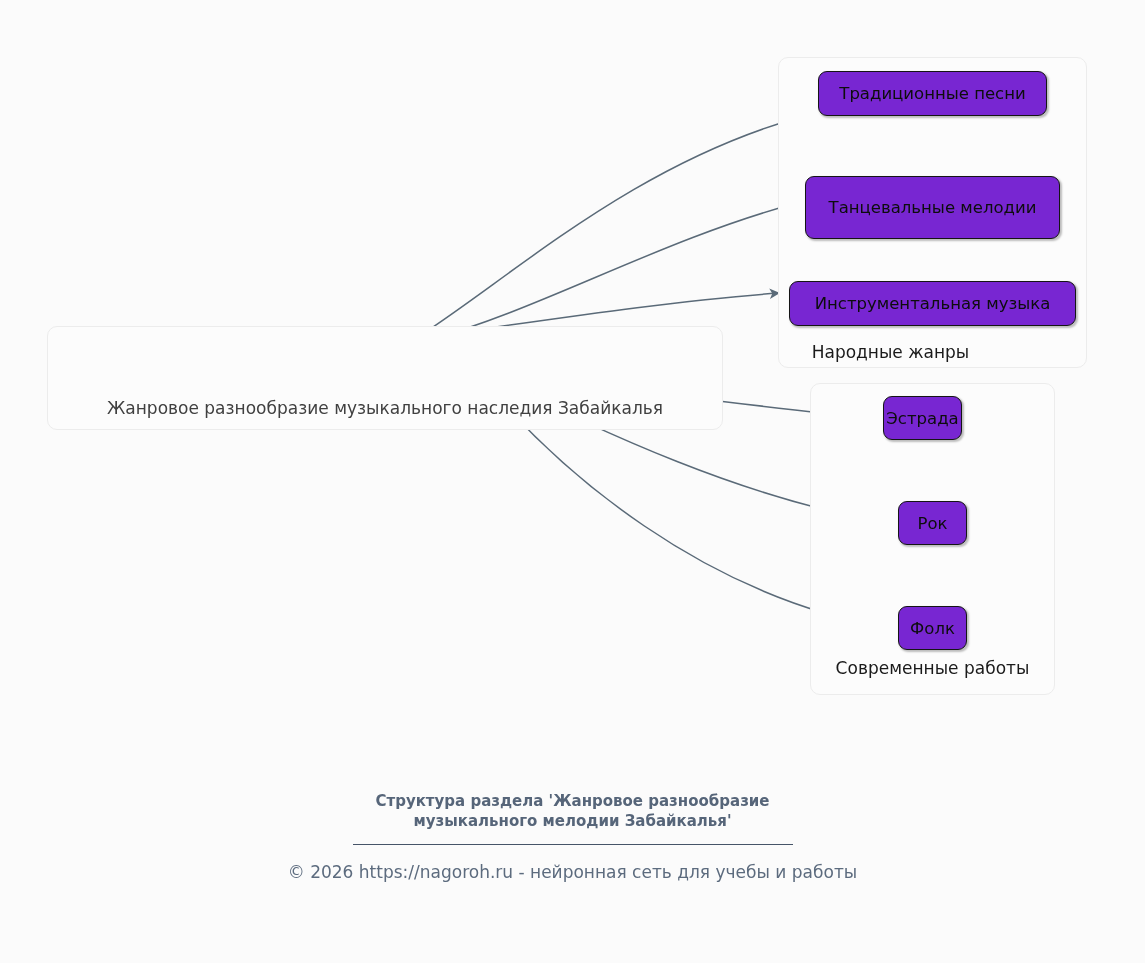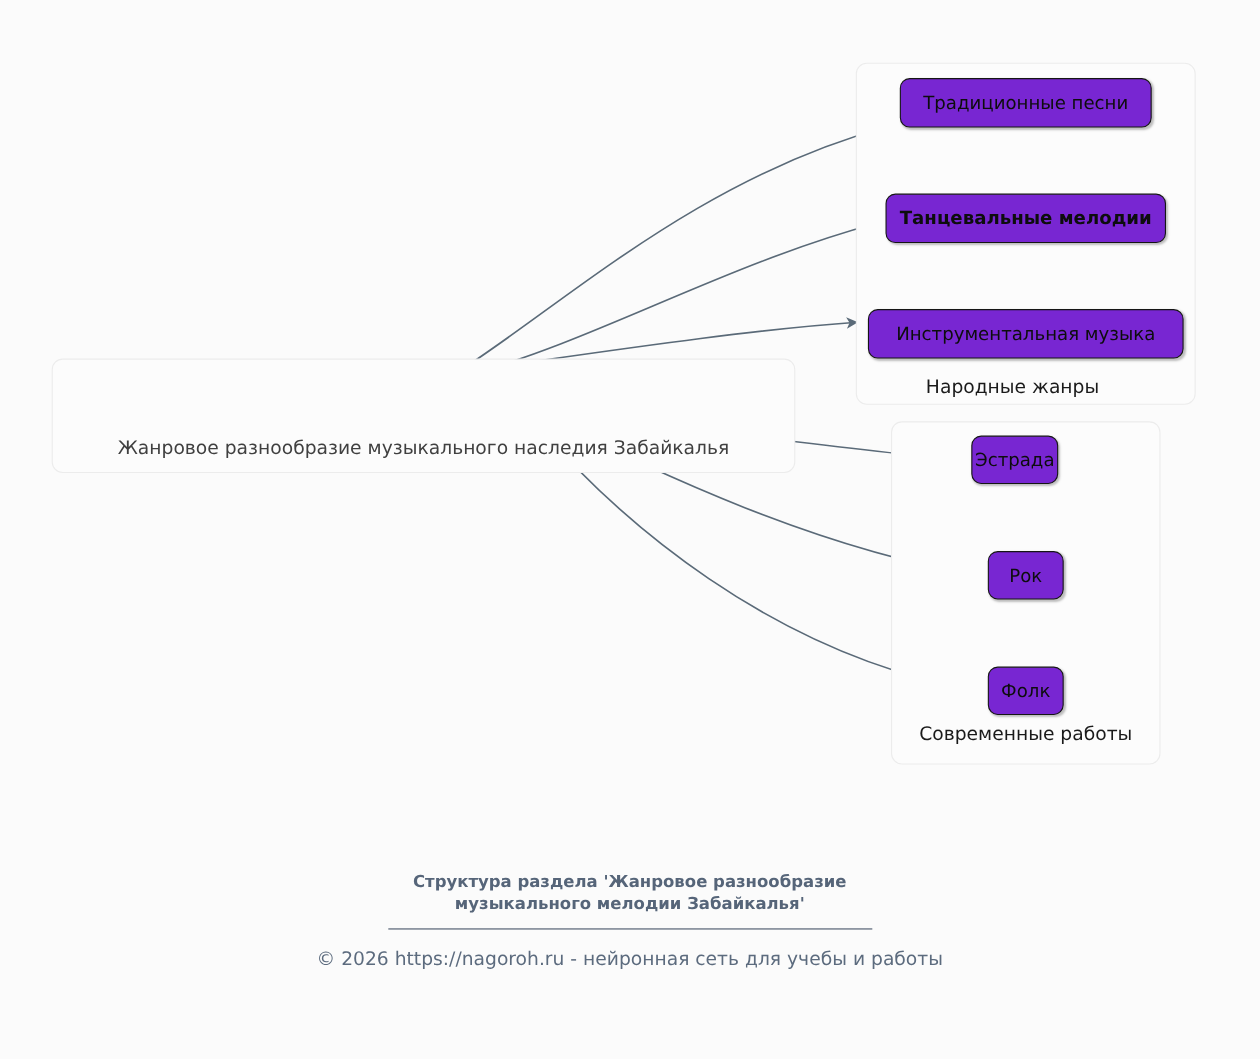--- a/index.html
+++ b/index.html
@@ -125,29 +125,29 @@
 
     <path d="M 503,383 C 600,430 740,498 888,523" fill="none" stroke="#5a6a78" stroke-width="1.5" marker-end="url(#arrow)"></path>
 
     <path d="M 487,385 C 560,470 700,595 888,628" fill="none" stroke="#5a6a78" stroke-width="1.5" marker-end="url(#arrow)"></path>
   </svg>
 
   <div class="cluster" style="left:47px; top:326px; width:676px; height:104px;"></div>
   <div class="root-caption" style="left:47px; top:398px; width:676px;">Жанровое разнообразие музыкального наследия Забайкалья</div>
 
   <div class="cluster" style="left:778px; top:57px; width:309px; height:311px;"></div>
-  <div class="cluster-label" style="left:794px; top:342px; width:253px;">Народные жанры</div>
+  <div class="cluster-label" style="left:764px; top:342px; width:253px;">Народные жанры</div>
 
   <div class="cluster" style="left:810px; top:383px; width:245px; height:312px;"></div>
   <div class="cluster-label" style="left:810px; top:658px; width:245px;">Современные работы</div>
 
 
   <div class="node node-child" style="left:818px; top:71px; width:229px; height:45px;">Традиционные песни</div>
 
-  <div class="node node-child" style="left:805px; top:176px; width:255px; height:45px;font-weight:bold;">Танцевальные мелодии</div>
+  <div class="node node-child" style="left:805px; top:176px; width:255px; height:63px;">Танцевальные мелодии</div>
 
   <div class="node node-child" style="left:789px; top:281px; width:287px; height:45px;">Инструментальная музыка</div>
 
   <div class="node node-child" style="left:883px; top:396px; width:79px; height:44px;">Эстрада</div>
 
   <div class="node node-child" style="left:898px; top:501px; width:69px; height:44px;">Рок</div>
 
   <div class="node node-child" style="left:898px; top:606px; width:69px; height:44px;">Фолк</div>
 
   <div class="footer" style="top:791px;">

